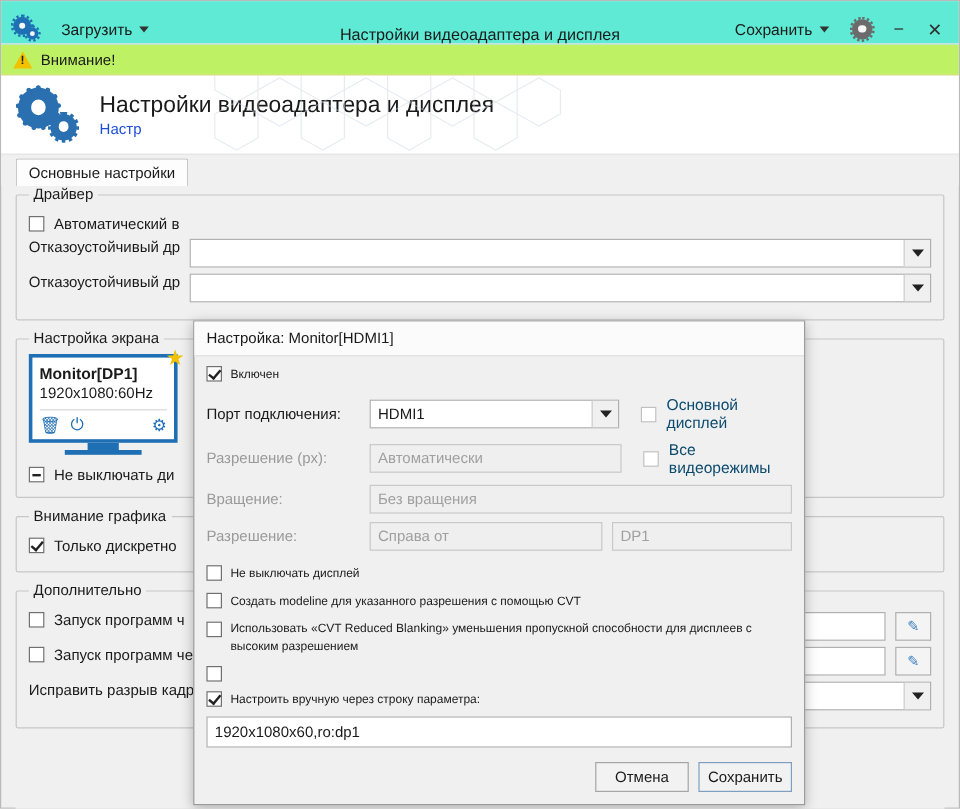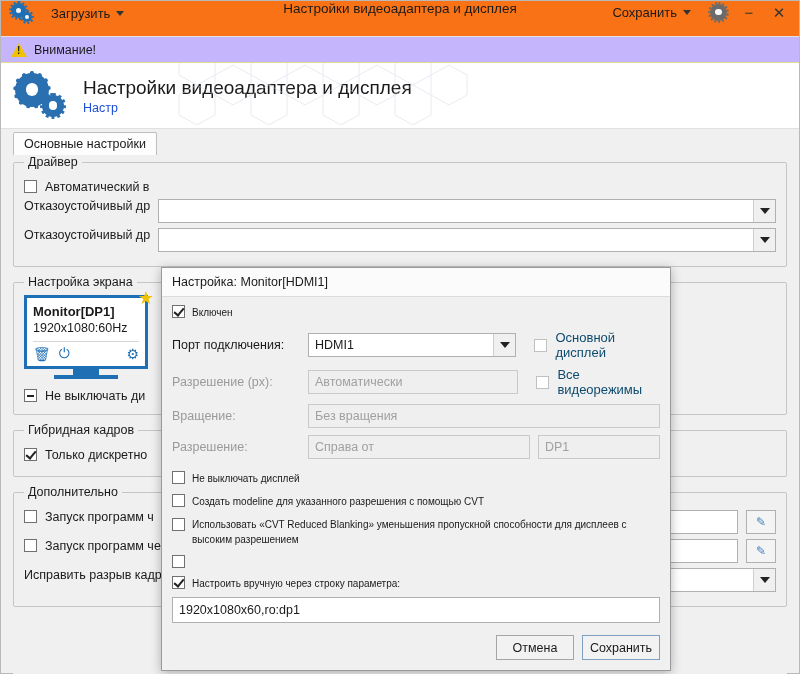--- a/index.html
+++ b/index.html
@@ -16,24 +16,24 @@
     position: relative;
     width: 800px; height: 674px;
     background: #f0f0f0;
     border: 1px solid #b9b9b9;
   }
 
   
   .titlebar {
     position: relative;
     height: 36px;
-    background: #f97316;
+    background: #5eead4;
     border-bottom: 1px solid #e2e2e2;
     display: flex;
-    align-items: flex-start;
+    align-items: flex-end;
     padding: 0 6px;
   }
   .tb-left { display: flex; align-items: center; gap: 8px; }
   .tb-right { display: flex; align-items: center; gap: 10px; margin-left: auto; padding-right: 4px;}
   .app-icon { width: 24px; height: 24px; position: relative; margin-left: 4px;}
   .gear {
     position: absolute;
     border-radius: 50%;
     background: #1f6fb5;
   }
@@ -81,21 +81,21 @@
   .win-btn {
     font-size: 15px;
     width: 20px; text-align: center;
     cursor: default;
     color: #333;
   }
 
   
   .warnbar {
     height: 26px;
-    background: #c4b5fd;
+    background: #bef264;
     border-bottom: 1px solid #e5d98f;
     display: flex;
     align-items: center;
     gap: 7px;
     padding: 0 10px;
     font-size: 12.5px;
   }
   .warn-tri {
     width: 0; height: 0;
     border-left: 8px solid transparent;
@@ -423,21 +423,21 @@
           </div>
         </div>
       </div>
       <div class="row" style="margin-top:10px">
         <span class="cb cb-min"></span>
         <label class="lbl">Не выключать ди</label>
       </div>
     </fieldset>
 
     <fieldset class="group">
-      <legend>Гибридная кадров</legend>
+      <legend>Внимание графика</legend>
       <div class="row">
         <span class="cb checked"></span>
         <label class="lbl">Только дискретно</label>
       </div>
     </fieldset>
 
     <fieldset class="group">
       <legend>Дополнительно</legend>
       <div class="row">
         <span class="cb"></span>
@@ -497,21 +497,21 @@
 
         <div class="mrow">
           <span class="mlabel dim">Вращение:</span>
           <div class="input disabled grow">
             <span>Без вращения</span>
           </div>
         </div>
 
         <div class="mrow" style="margin-bottom:12px">
           <span class="mlabel dim">Разрешение:</span>
-          <div class="input disabled" style="width:222px">
+          <div class="input disabled" style="width:194px">
             <span>Справа от</span>
           </div>
           <div class="input disabled grow">
             <span>DP1</span>
           </div>
         </div>
 
         <div class="mcheck-row">
           <span class="cb"></span>
           <span class="txt">Не выключать дисплей</span>

